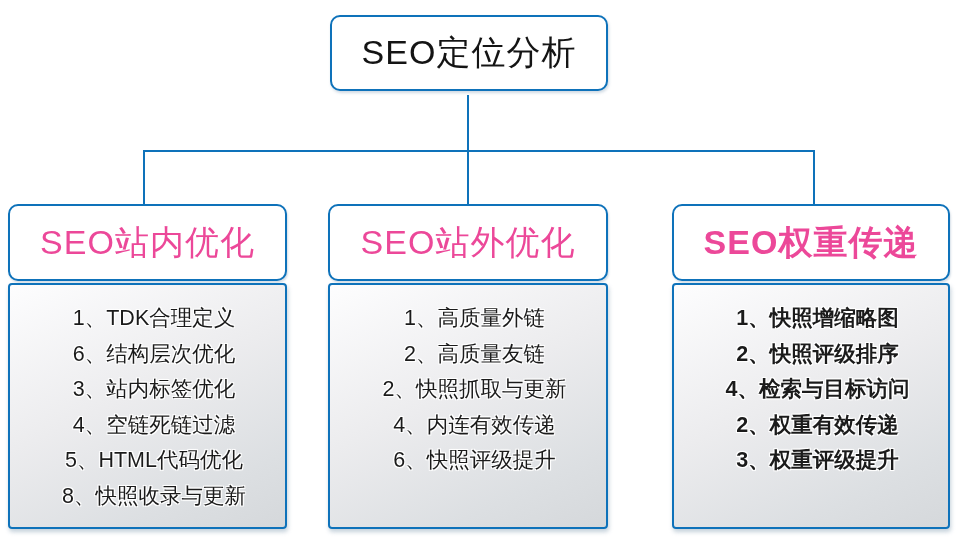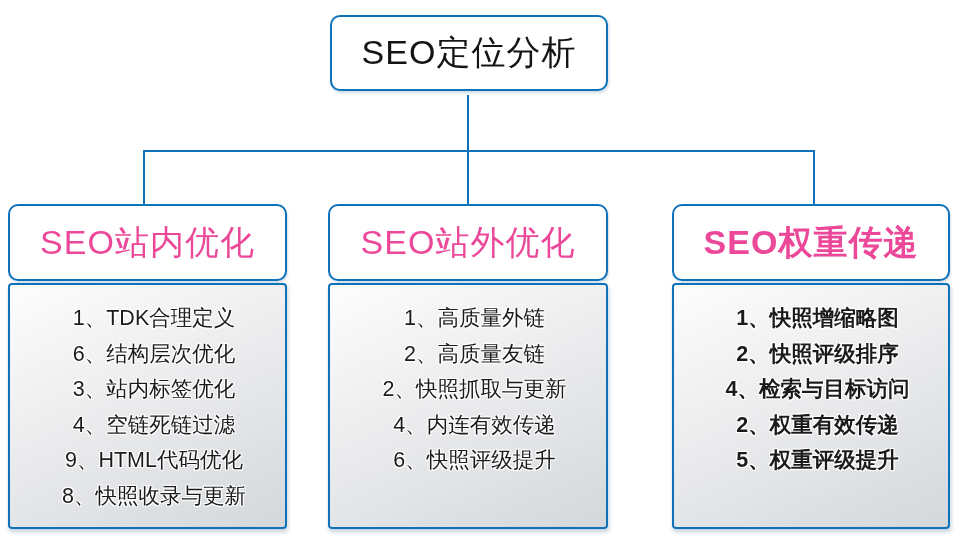--- a/index.html
+++ b/index.html
@@ -63,21 +63,21 @@
   <div class="line drop-center"></div>
   <div class="line drop-right"></div>
 
   <div class="branch b0">
     <div class="branch-header">SEO站内优化</div>
     <ul class="branch-body">
         <li>1、TDK合理定义</li>
         <li>6、结构层次优化</li>
         <li>3、站内标签优化</li>
         <li>4、空链死链过滤</li>
-        <li>9、HTML代码优化</li>
+        <li>5、HTML代码优化</li>
         <li>8、快照收录与更新</li>
       </ul>
   </div>
 
   <div class="branch b1">
     <div class="branch-header">SEO站外优化</div>
     <ul class="branch-body">
         <li>1、高质量外链</li>
         <li>2、高质量友链</li>
         <li>2、快照抓取与更新</li>
@@ -86,17 +86,17 @@
       </ul>
   </div>
 
   <div class="branch b2">
     <div class="branch-header">SEO权重传递</div>
     <ul class="branch-body">
         <li>1、快照增缩略图</li>
         <li>2、快照评级排序</li>
         <li>4、检索与目标访问</li>
         <li>2、权重有效传递</li>
-        <li>5、权重评级提升</li>
+        <li>3、权重评级提升</li>
       </ul>
   </div>
 
 </div>
 
 </body></html>

